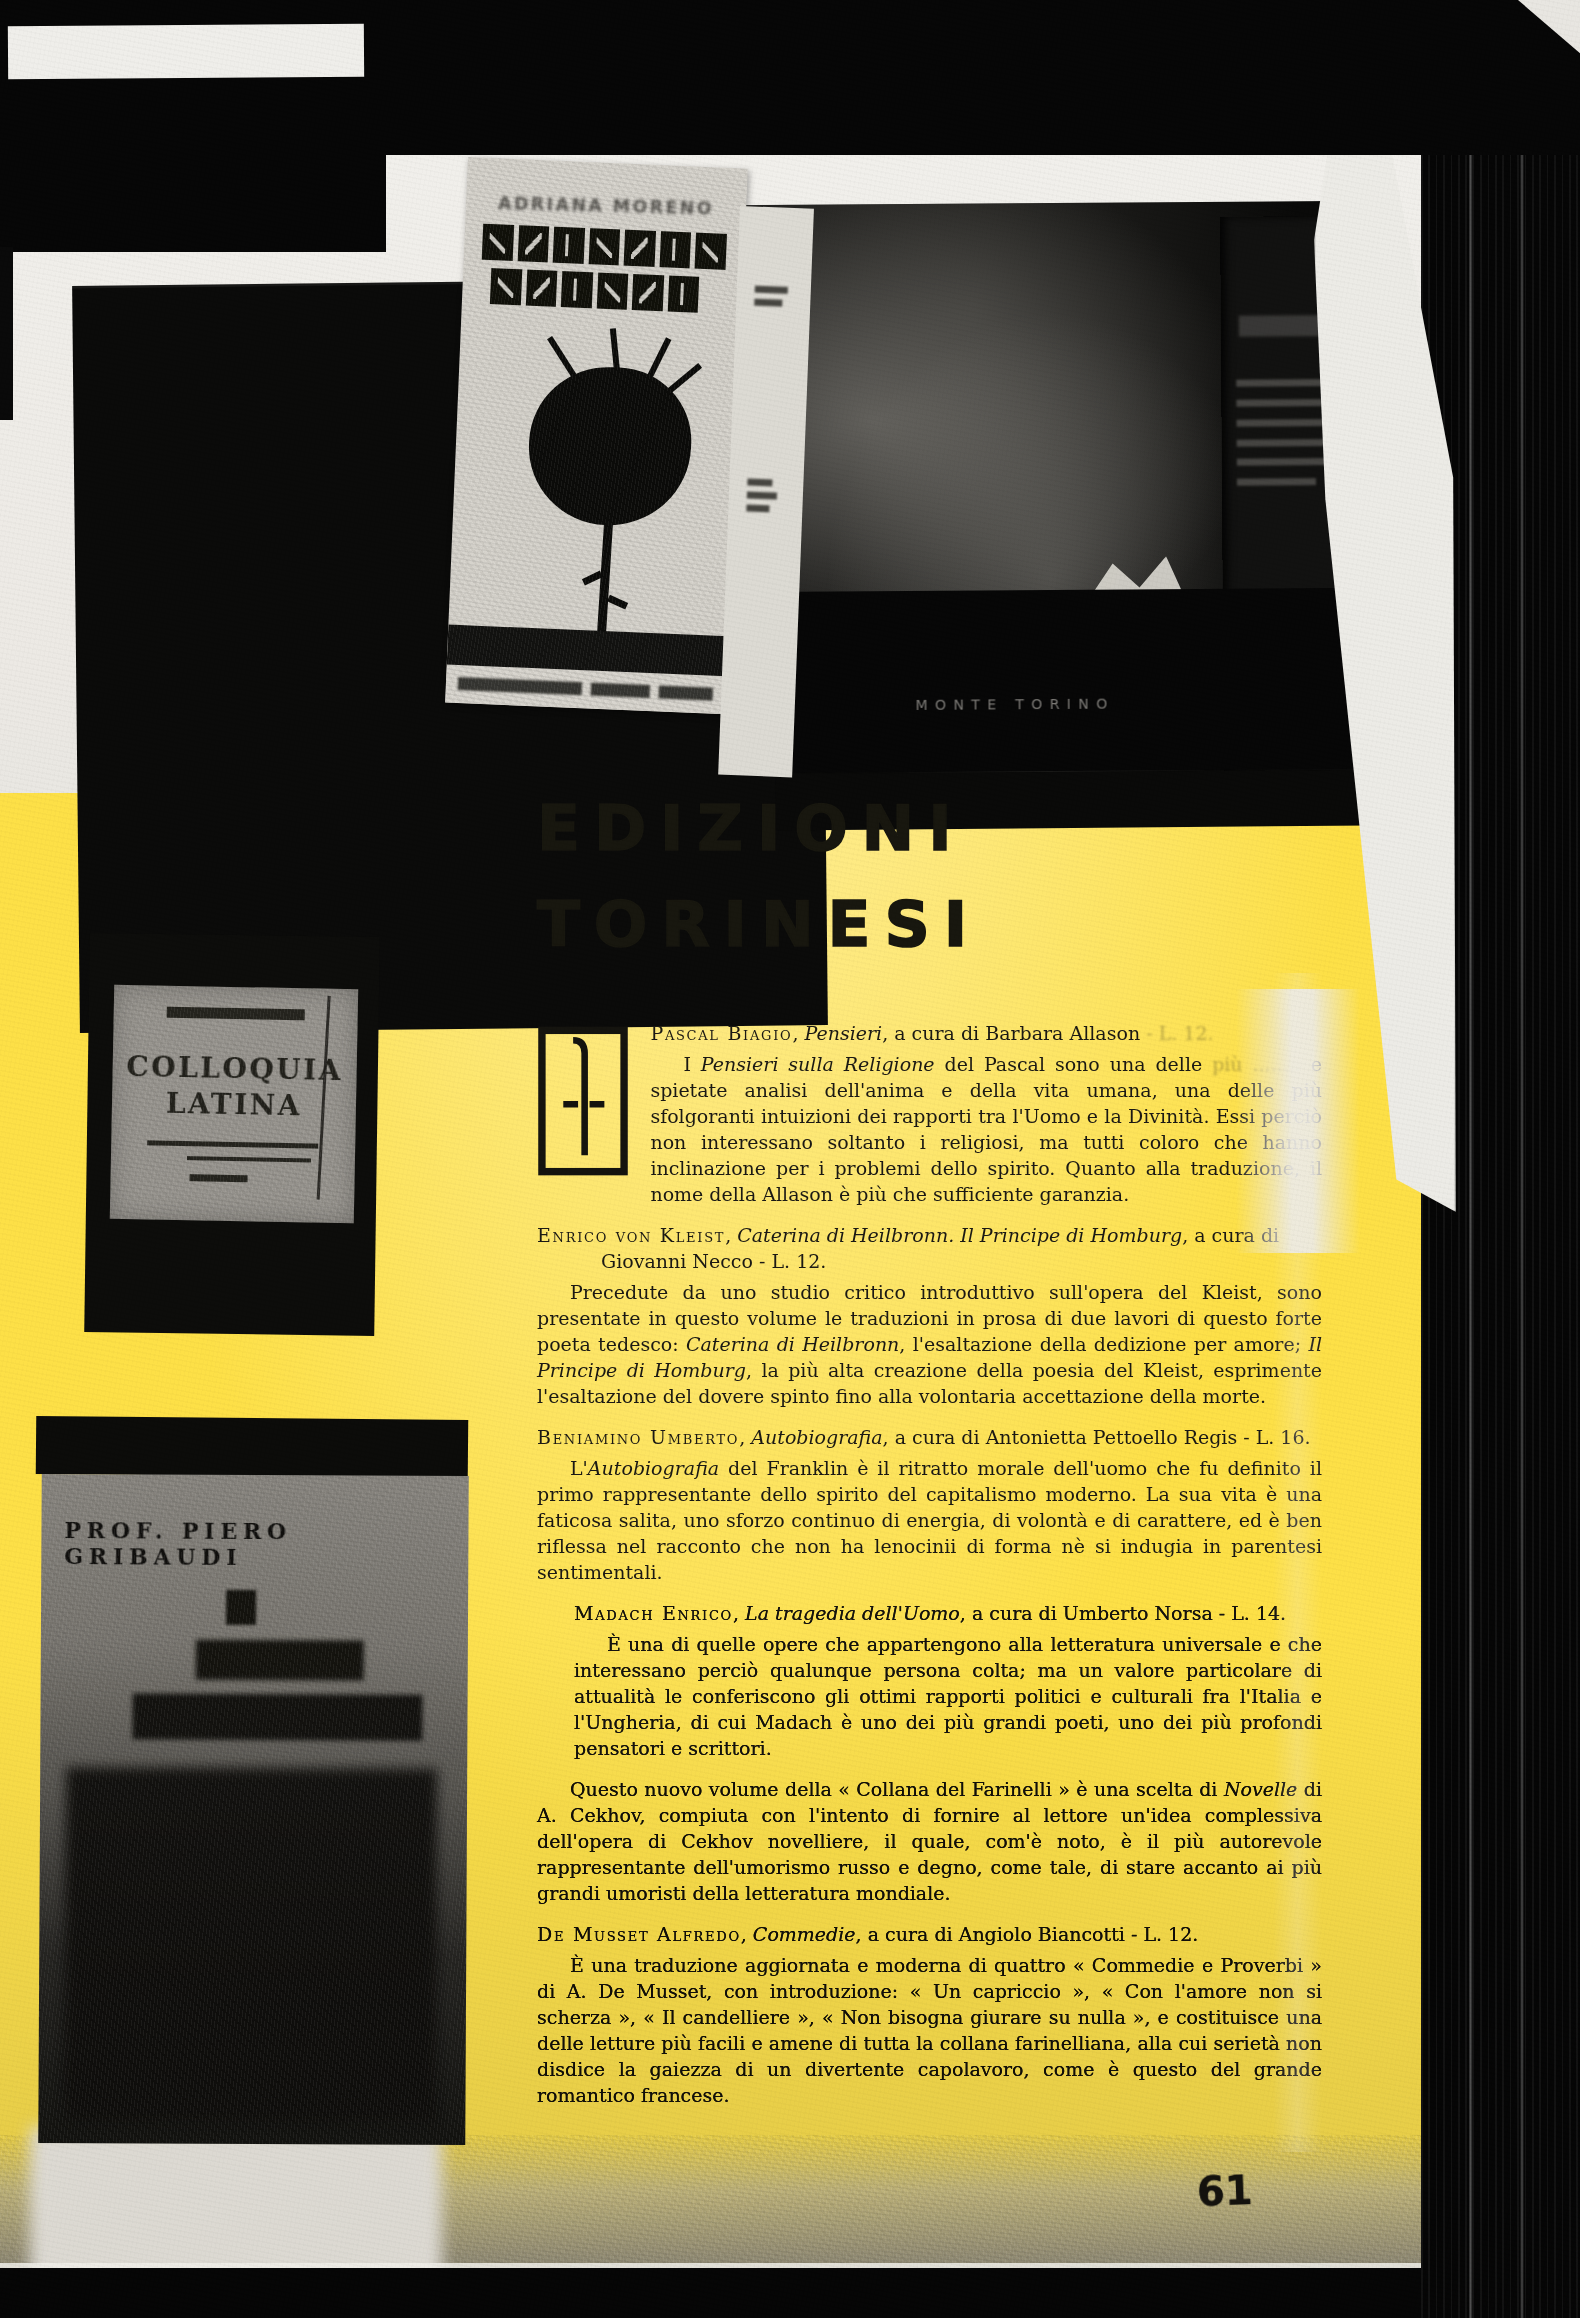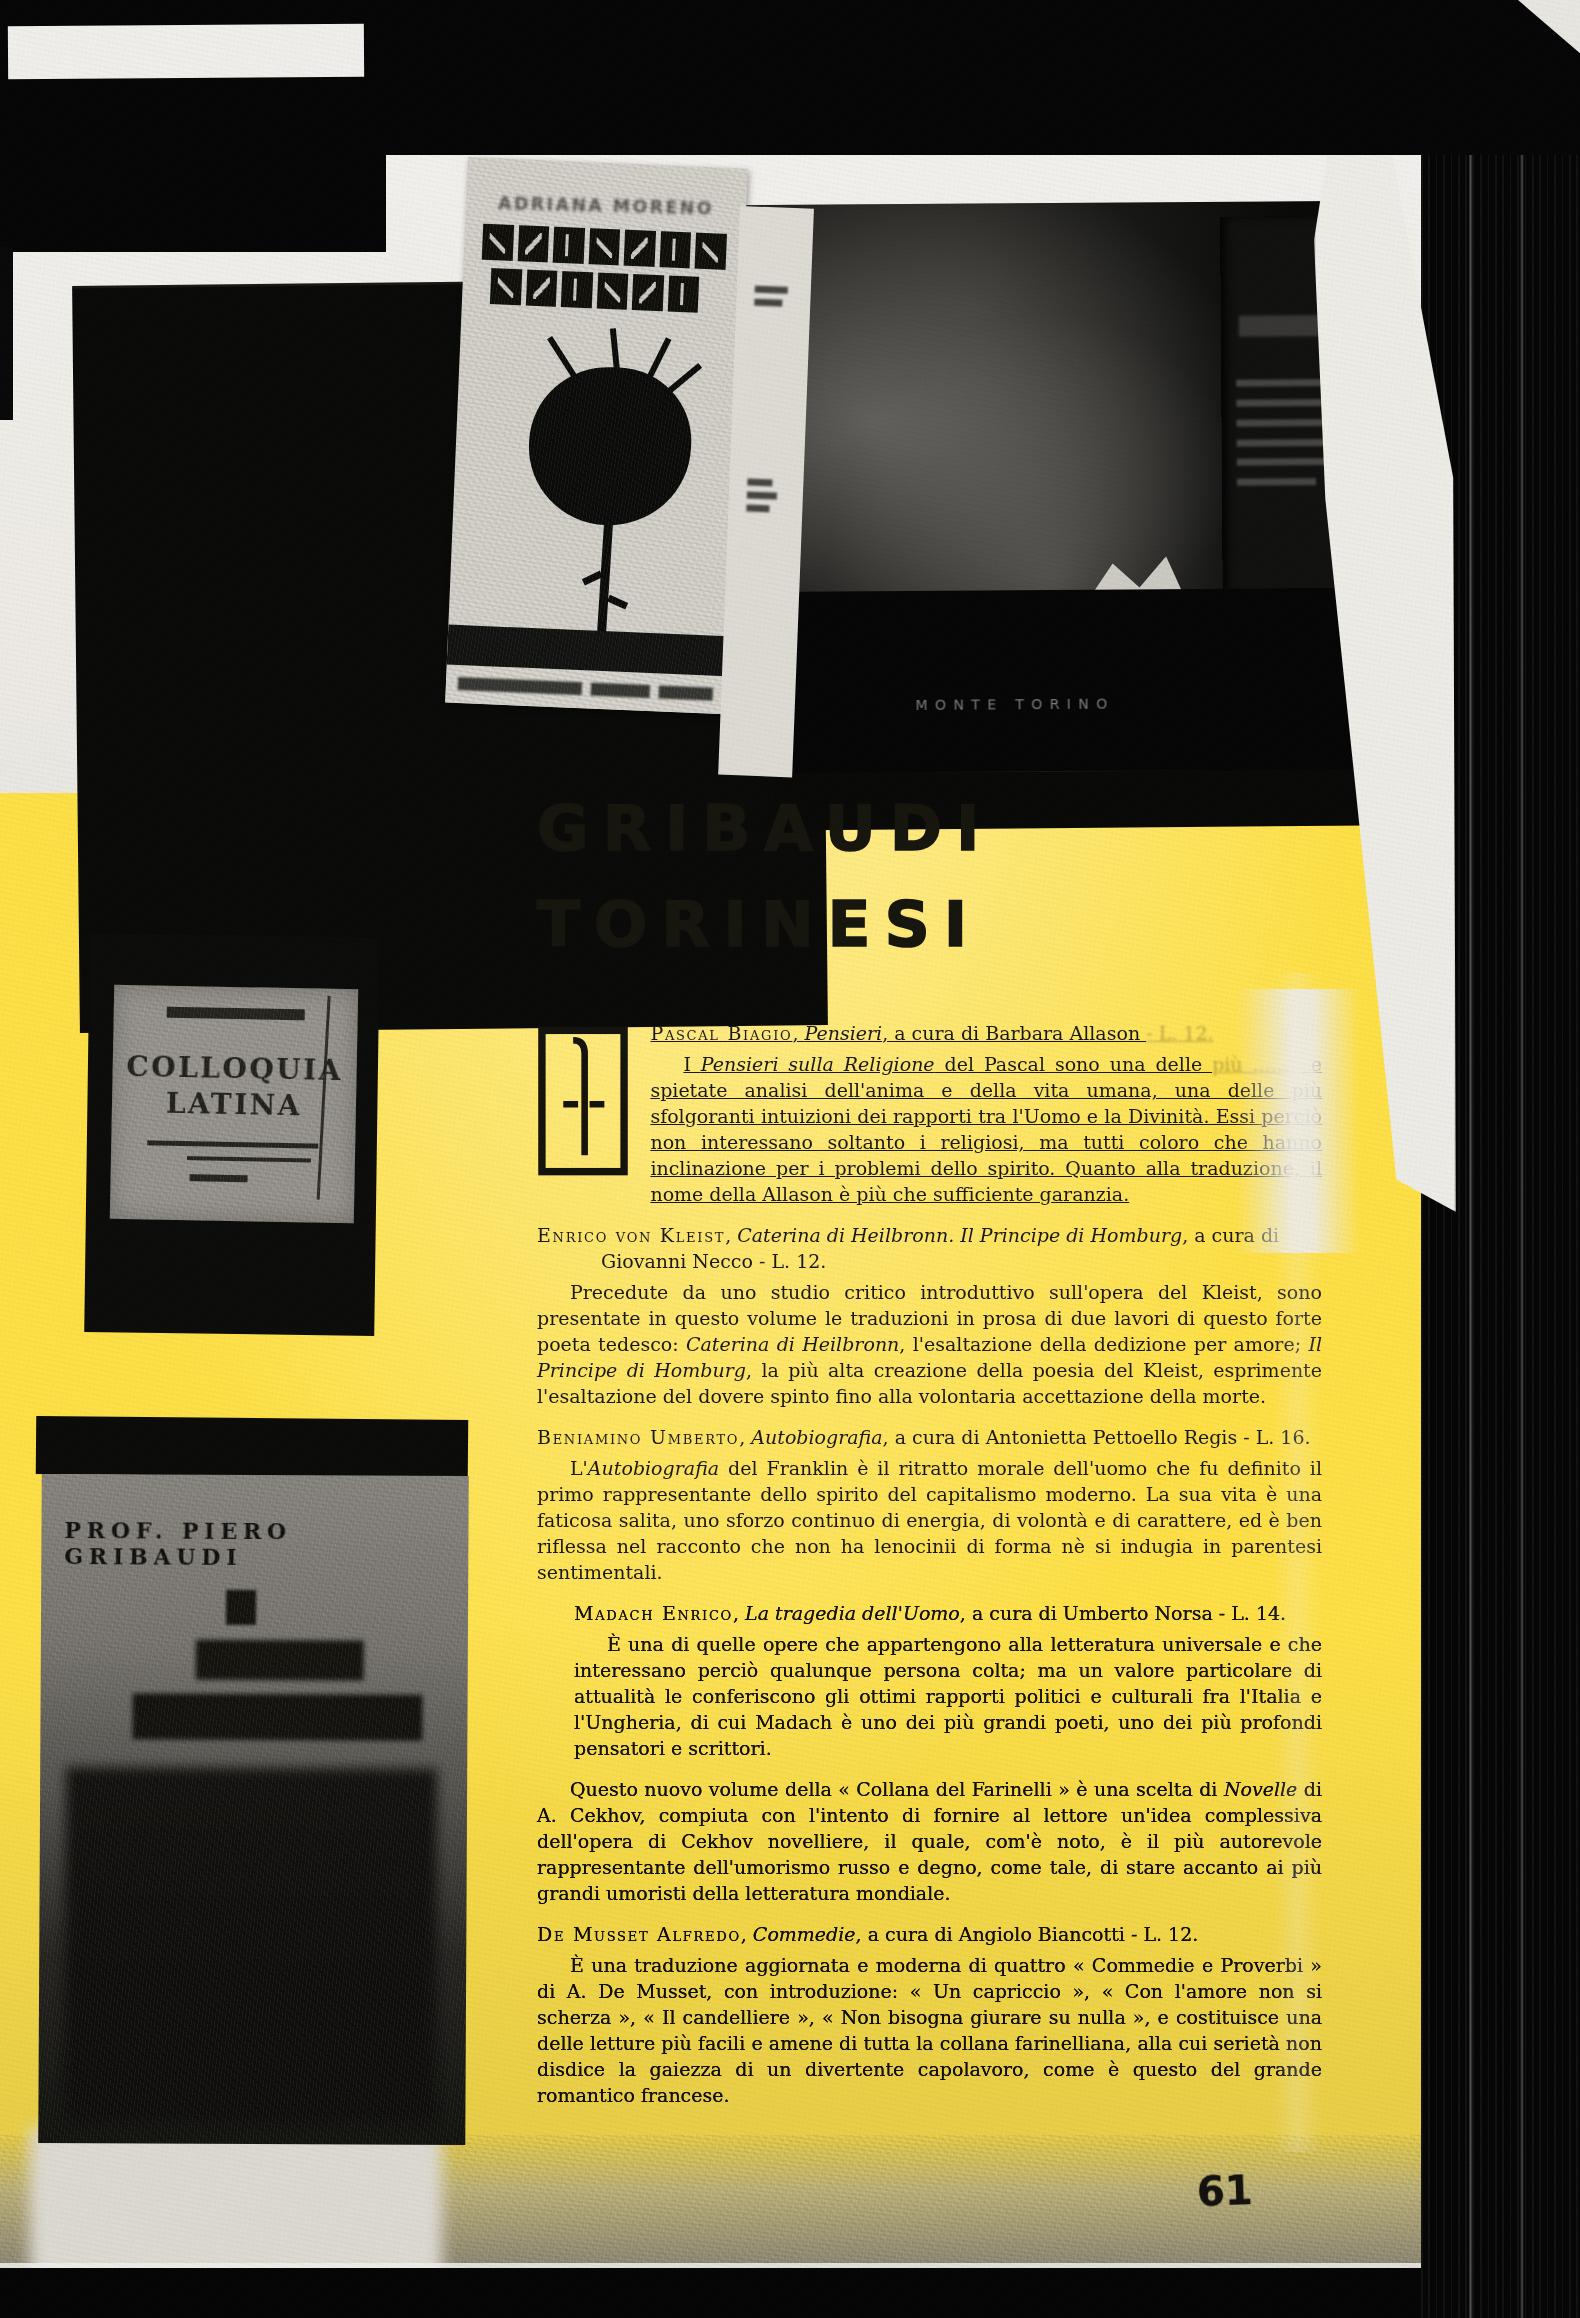--- a/index.html
+++ b/index.html
@@ -130,21 +130,21 @@
     background:linear-gradient(90deg,transparent,#f0efeb,transparent);}
 
   
   #masthead{left:537px;top:781px;z-index:10;font-family:"DejaVu Sans",sans-serif;font-weight:bold;
     font-size:63px;line-height:96px;letter-spacing:.22em;color:#18170f;
     -webkit-text-stroke:1.6px #18170f;filter:blur(0.2px);}
   #entries{left:537px;top:1020px;width:785px;z-index:10;font-size:19px;line-height:26px;}
   .entry{margin-top:15px;}
   .entry:first-child{margin-top:0;display:flex;align-items:flex-start;}
   #pub-mark{flex:none;width:92px;height:152px;margin-right:21.4px;margin-top:5px;}
-  .entry-text{flex:1 1 auto;min-width:0;text-decoration:underline;}
+  .entry-text{flex:1 1 auto;min-width:0;}
   .entry-heading{margin:0 0 5px;padding-left:64px;text-indent:-64px;}
   .entry-par{margin:0;text-indent:33px;text-align:justify;}
   .seg-sc{font-variant:small-caps;letter-spacing:.09em;}
   .seg-i{font-style:italic;}
   .seg-f{opacity:.3;filter:blur(1px);}
   .e1,.e2{filter:blur(0.1px);}
   .e3{filter:blur(0.3px) contrast(1.06);text-shadow:0 0 0.3px #1b1914;margin-left:37px;}
   .e4{filter:blur(0.4px) contrast(1.1);text-shadow:0 0 0.5px #1b1914;}
   .e5{filter:blur(0.5px) contrast(1.1);text-shadow:0 0 0.6px #1b1914;}
 </style>
@@ -235,21 +235,21 @@
   <div class="abs" id="gribaudi-strip"></div>
   <div class="abs noise" id="gribaudi-cover">
     <div id="gribaudi-author">PROF. PIERO GRIBAUDI</div>
     <div id="grb-blob"></div>
     <div id="grb-bar-1"></div>
     <div id="grb-bar-2"></div>
     <div id="grb-mass"></div>
   </div>
 
   <div class="abs" id="masthead">
-    <div>GRIBAUDI</div>
+    <div>EDIZIONI</div>
     <div>TORINESI</div>
   </div>
 
   <div class="abs" id="entries">
     <div class="entry e0">
       <div id="pub-mark">
         <svg width="92" height="152" viewBox="0 0 112 184">
           <rect x="6" y="6" width="100" height="172" fill="none" stroke="#15140f" stroke-width="9"></rect>
           <path d="M58 158 L58 34 Q58 18 44 18" fill="none" stroke="#15140f" stroke-width="8"></path>
           <path d="M32 96 H50 M64 96 H82" fill="none" stroke="#15140f" stroke-width="8"></path>

